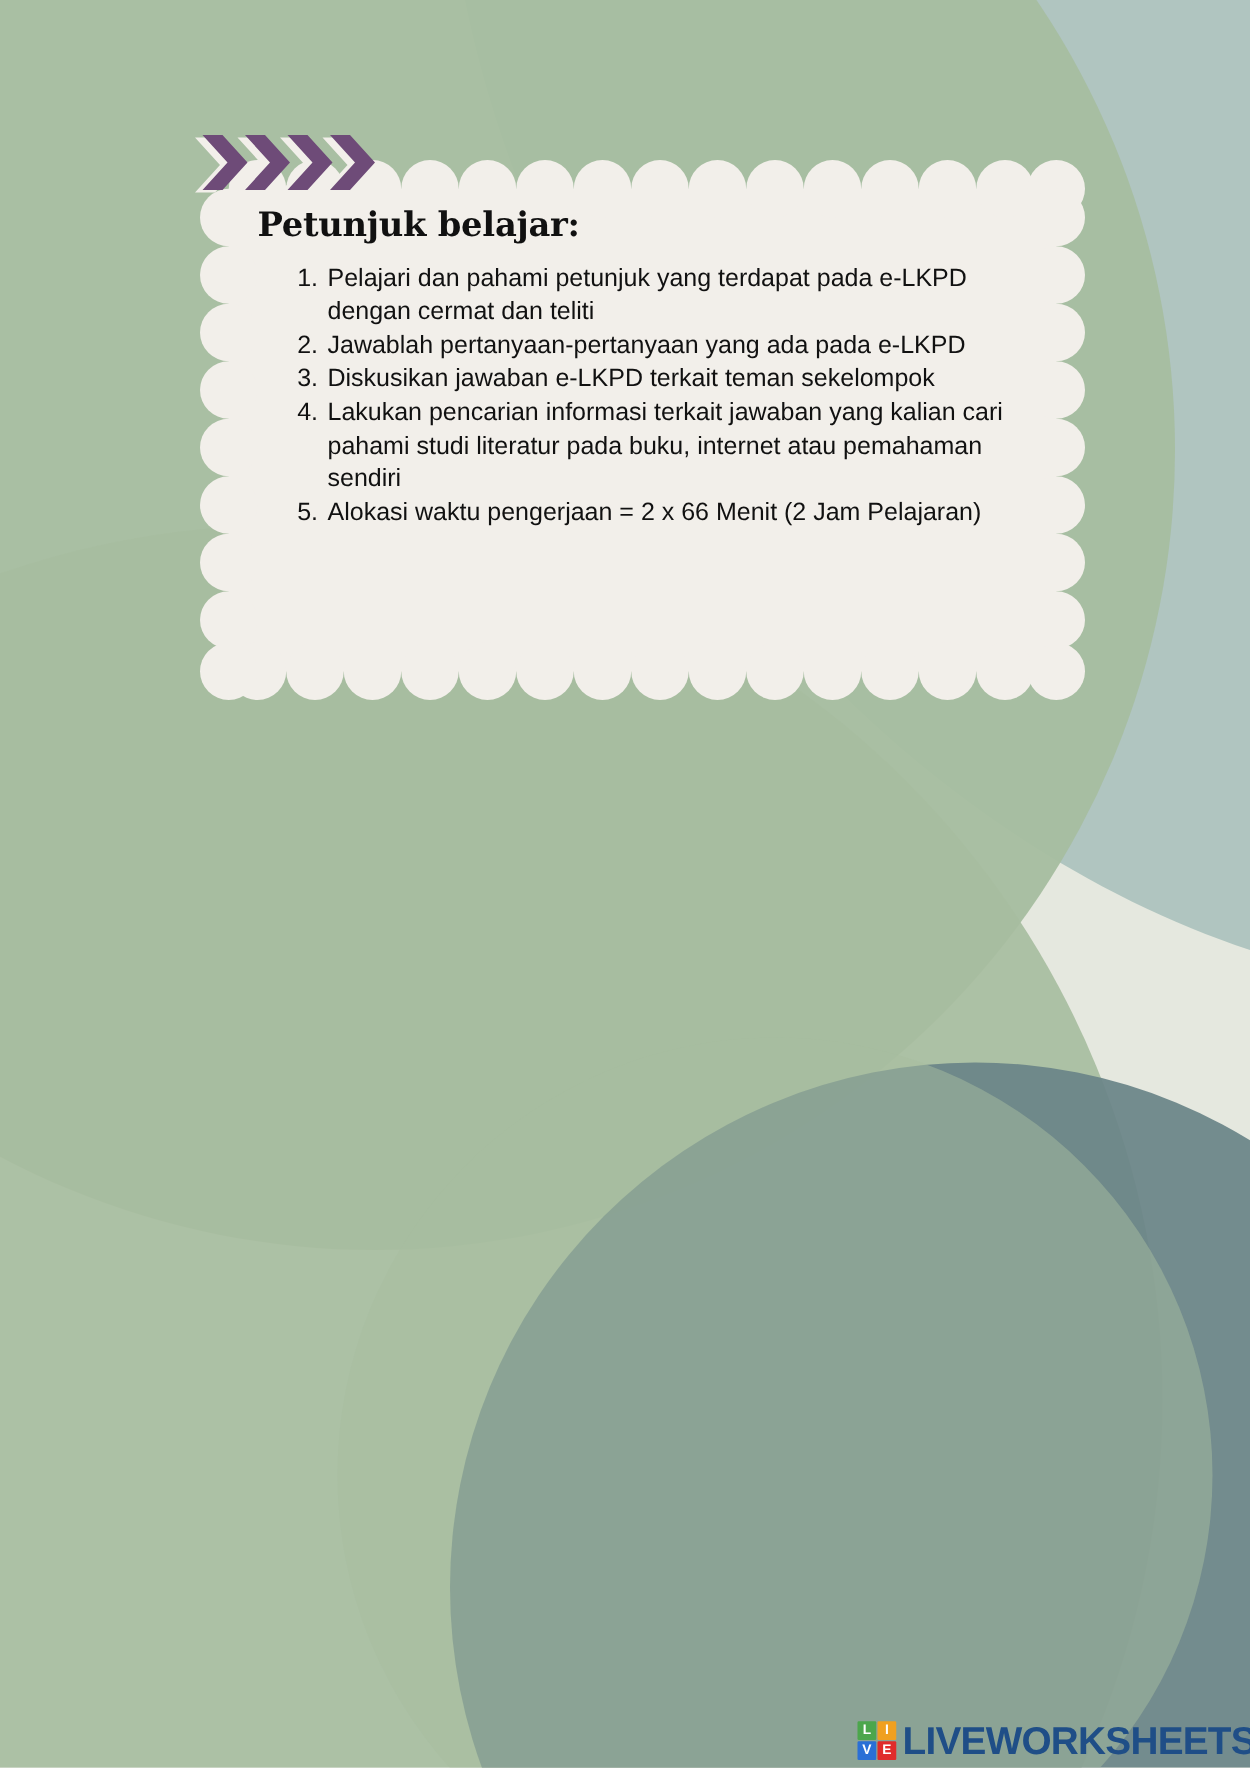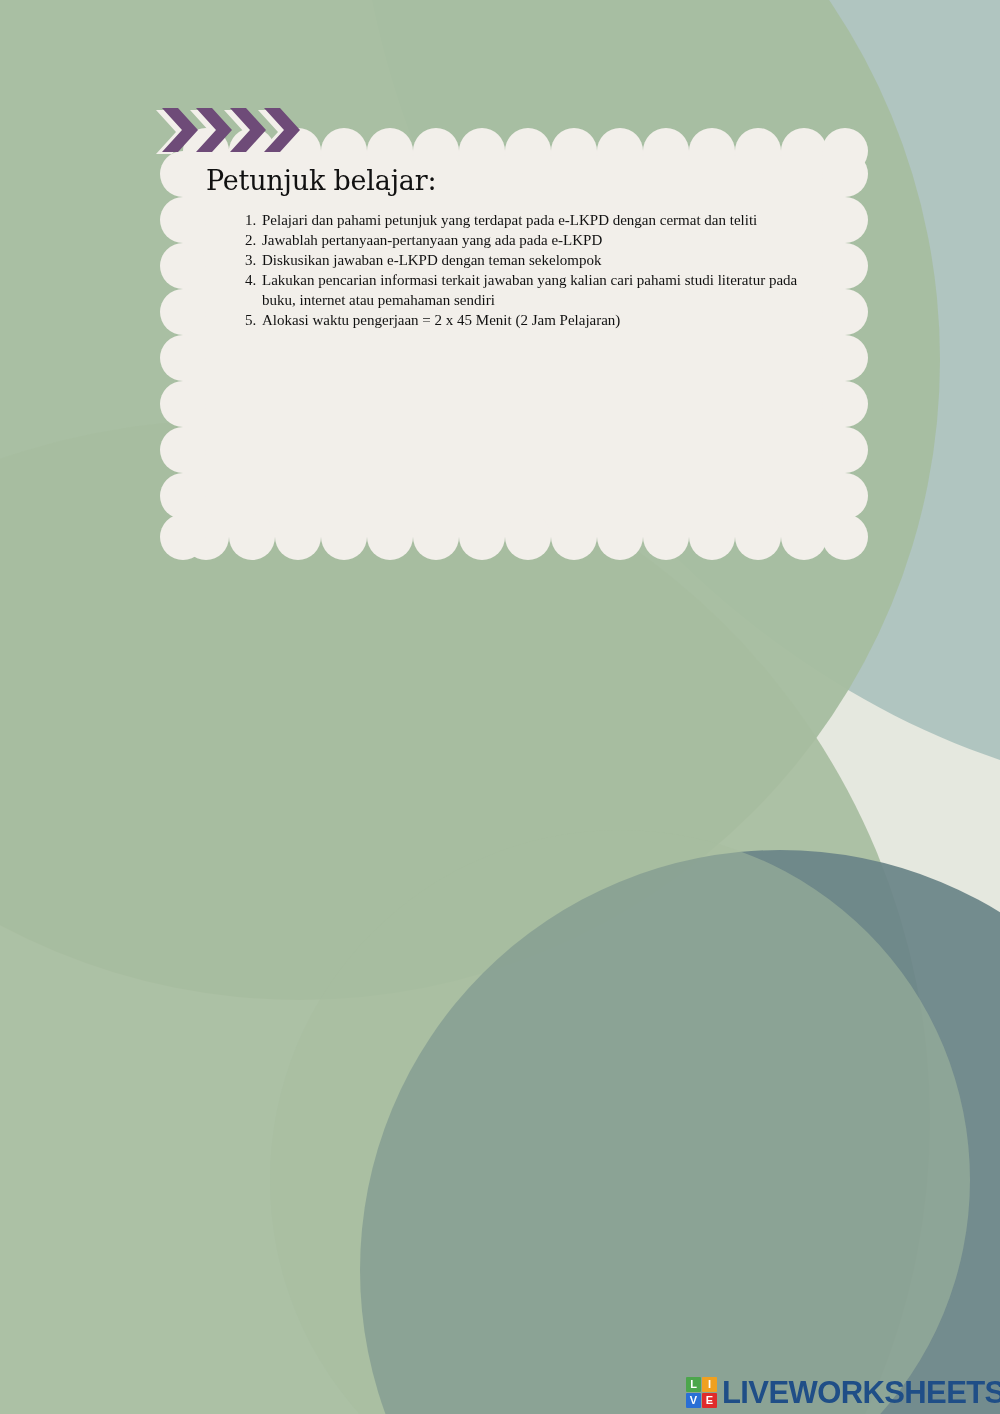--- a/index.html
+++ b/index.html
@@ -52,36 +52,36 @@
     top: 0;
     width: 708px;
     height: 432px;
     padding: 38px 44px 20px 44px;
     box-sizing: border-box;
   }
 
   .card-title {
     font-family: "DejaVu Serif", "Liberation Serif", serif;
     font-size: 27px;
-    font-weight: normal;
+    font-weight: bold;
     color: #111111;
     letter-spacing: -0.2px;
     margin: 0 0 14px 2px;
     line-height: 1.1;
   }
 
   ol.steps {
     margin: 0;
     padding-left: 56px;
     list-style-position: outside;
     list-style-type: decimal;
   }
   ol.steps li {
-    font-family: Liberation Serif, serif;
-    font-size: 15px;
+    font-family: Liberation Sans, sans-serif;
+    font-size: 20px;
     line-height: 1.34;
     color: #111111;
     margin-bottom: 0px;
     padding-left: 2px;
   }
 
   
   .chevrons {
     position: absolute;
     left: 152px;
@@ -217,23 +217,23 @@
             <circle cx="685" cy="368" r="23"></circle>
         </g>
       </g>
     </svg>
 
     <div class="card-content">
       <h1 class="card-title">Petunjuk belajar:</h1>
       <ol class="steps">
         <li>Pelajari dan pahami petunjuk yang terdapat pada e-LKPD dengan cermat dan teliti</li>
         <li>Jawablah pertanyaan-pertanyaan yang ada pada e-LKPD</li>
-        <li>Diskusikan jawaban e-LKPD dengan teman sekelompok</li>
+        <li>Diskusikan jawaban e-LKPD terkait teman sekelompok</li>
         <li>Lakukan pencarian informasi terkait jawaban yang kalian cari pahami studi literatur pada buku, internet atau pemahaman sendiri</li>
-        <li>Alokasi waktu pengerjaan = 2 x 45 Menit (2 Jam Pelajaran)</li>
+        <li>Alokasi waktu pengerjaan = 2 x 66 Menit (2 Jam Pelajaran)</li>
       </ol>
     </div>
   </div>
 
   <svg class="chevrons" viewBox="0 0 160 70" xmlns="http://www.w3.org/2000/svg">
     <g>
       <g transform="translate(0,0)">
         <path d="M 4,10 L 20,10 L 40,32 L 20,54 L 4,54 L 24,32 Z" fill="#F2EFEA"></path>
         <path d="M 10,8 L 26,8 L 46,30 L 26,52 L 10,52 L 30,30 Z" fill="#6E4B78"></path>
       </g>

